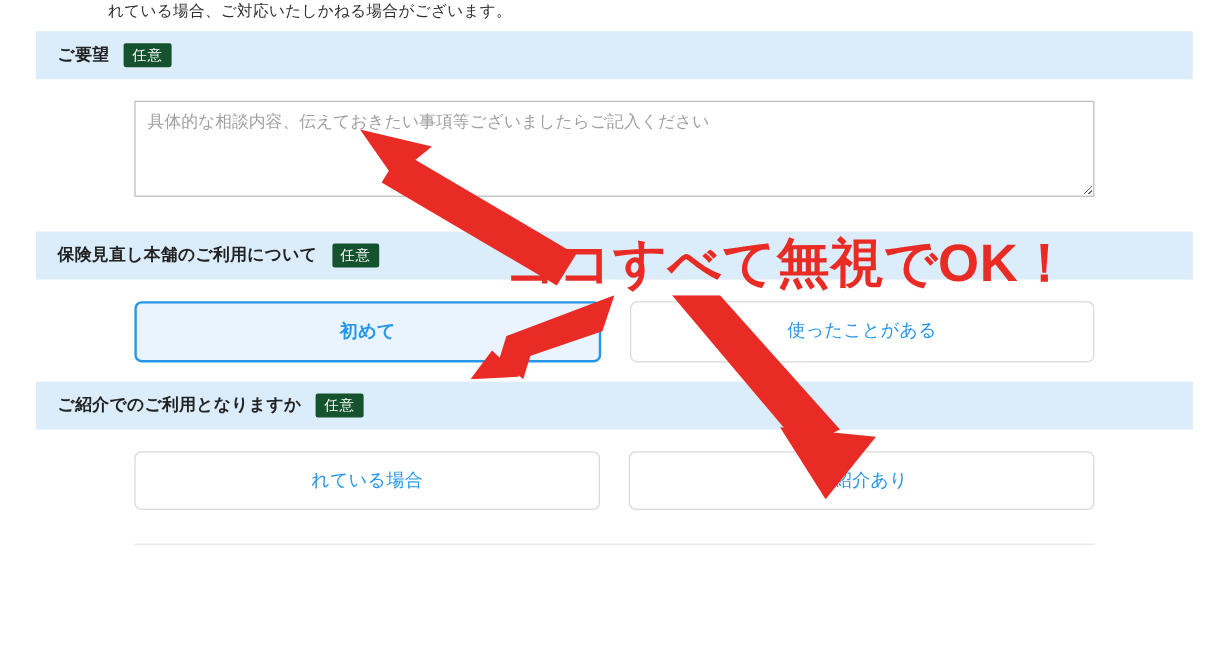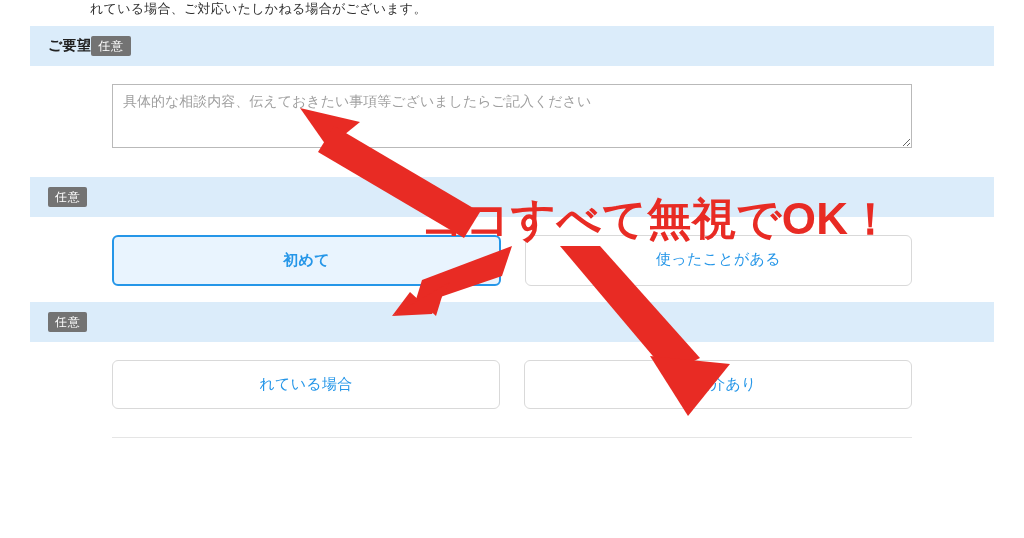--- a/index.html
+++ b/index.html
@@ -24,46 +24,47 @@
     color: #2f2f2f;
     margin: 0 0 8px 60px;
     white-space: nowrap;
     letter-spacing: 0.02em;
   }
   .section-header {
     background: #dbecfa;
     padding: 10px 18px;
     display: flex;
     align-items: center;
+    gap: 12px;
     margin-top: 6px;
   }
   .section-header .title {
     font-weight: bold;
     font-size: 14px;
     color: #222;
     letter-spacing: 0.02em;
   }
   .badge {
     display: inline-block;
-    background: #737373;
+    background: #14532d;
     color: #fff;
     font-size: 12px;
     line-height: 1;
     padding: 4px 7px 4px 7px;
     border-radius: 2px;
     letter-spacing: 0.06em;
     font-weight: 500;
   }
   .section-body {
     padding: 18px 82px 20px 82px;
   }
   .textarea-wrap textarea {
     width: 100%;
     box-sizing: border-box;
-    height: 64px;
+    height: 80px;
     resize: vertical;
     border: 1px solid #b9b9b9;
     padding: 8px 10px;
     font-size: 14px;
     font-family: inherit;
     color: #222;
     outline: none;
   }
   .textarea-wrap textarea::placeholder {
     color: #9f9f9f;
@@ -137,34 +138,36 @@
 
   <div class="section-header">
     <span class="title">ご要望</span>
     <span class="badge">任意</span>
   </div>
   <div class="section-body textarea-wrap">
     <textarea placeholder="具体的な相談内容、伝えておきたい事項等ございましたらご記入ください" style=""></textarea>
   </div>
 
   <div class="section-header">
+    <span class="title">保険見直し本舗のご利用について</span>
     <span class="badge">任意</span>
   </div>
   <div class="section-body choice-body">
     <div class="two-choice">
       <div class="choice selected">
         <span>初めて</span>
       </div>
       <div class="choice unselected">
         <span>使ったことがある</span>
       </div>
     </div>
   </div>
 
   <div class="section-header">
+    <span class="title">ご紹介でのご利用となりますか</span>
     <span class="badge">任意</span>
   </div>
   <div class="section-body choice-body">
     <div class="two-choice">
       <div class="choice unselected">
         <span>れている場合</span>
       </div>
       <div class="choice unselected">
         <span>ご紹介あり</span>
       </div>

